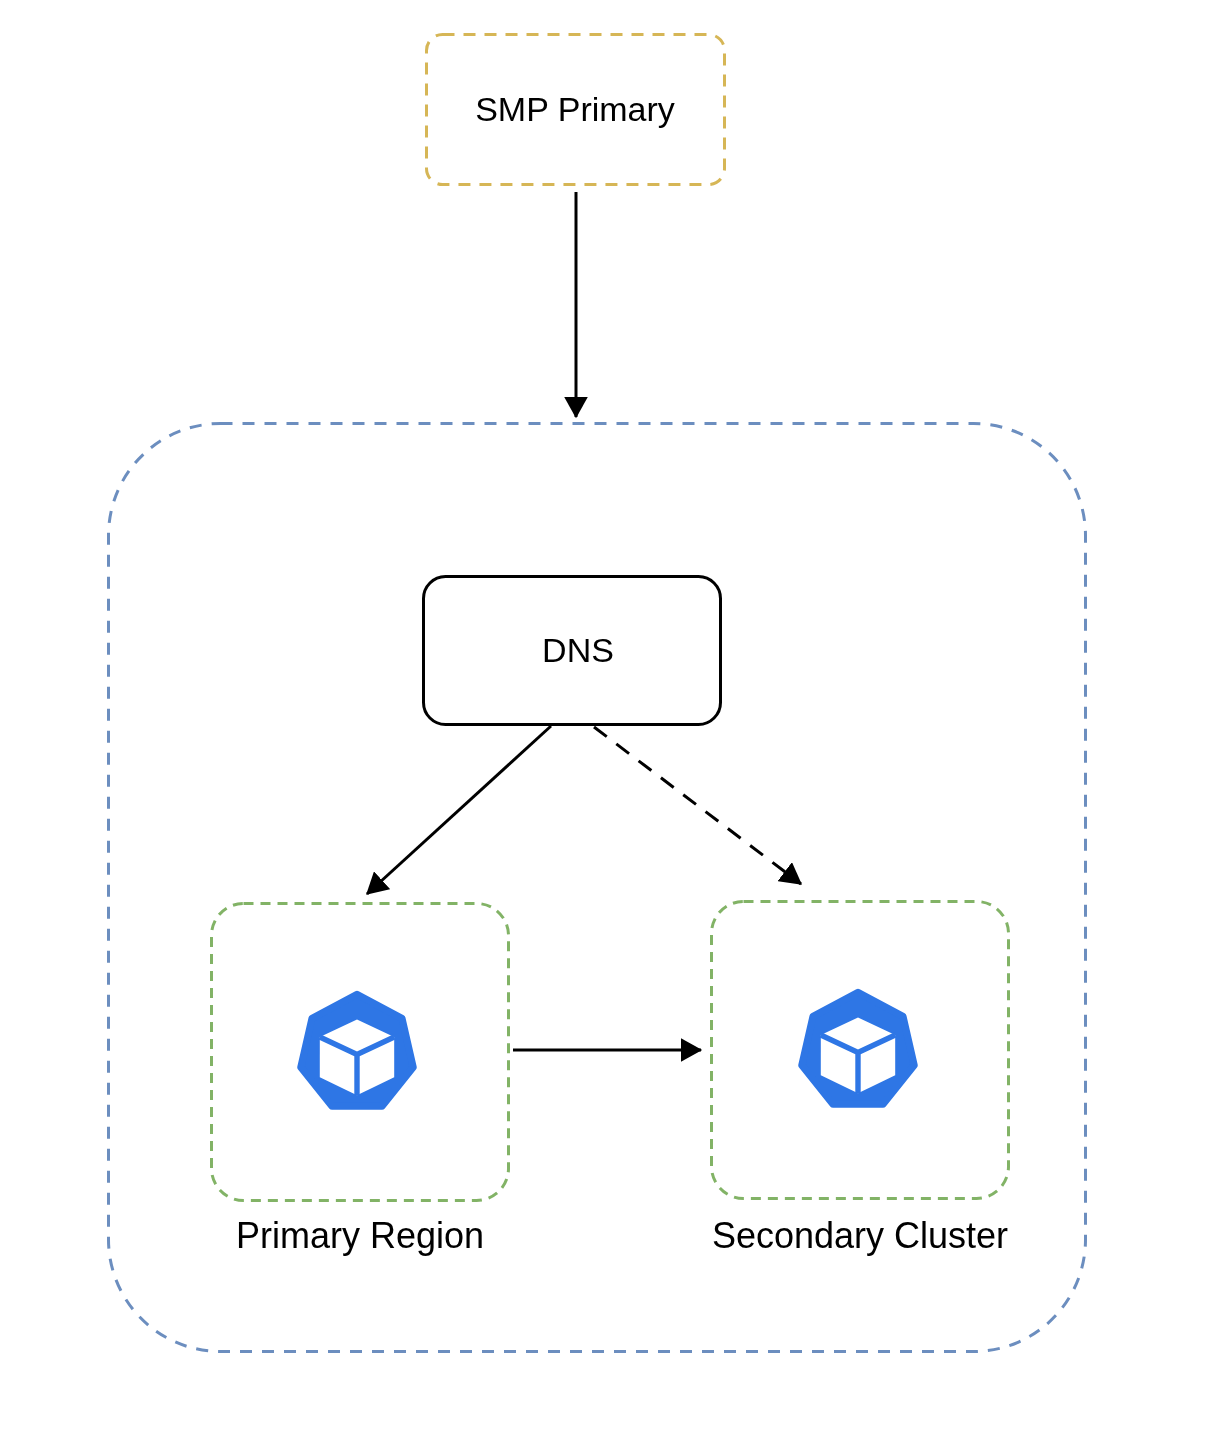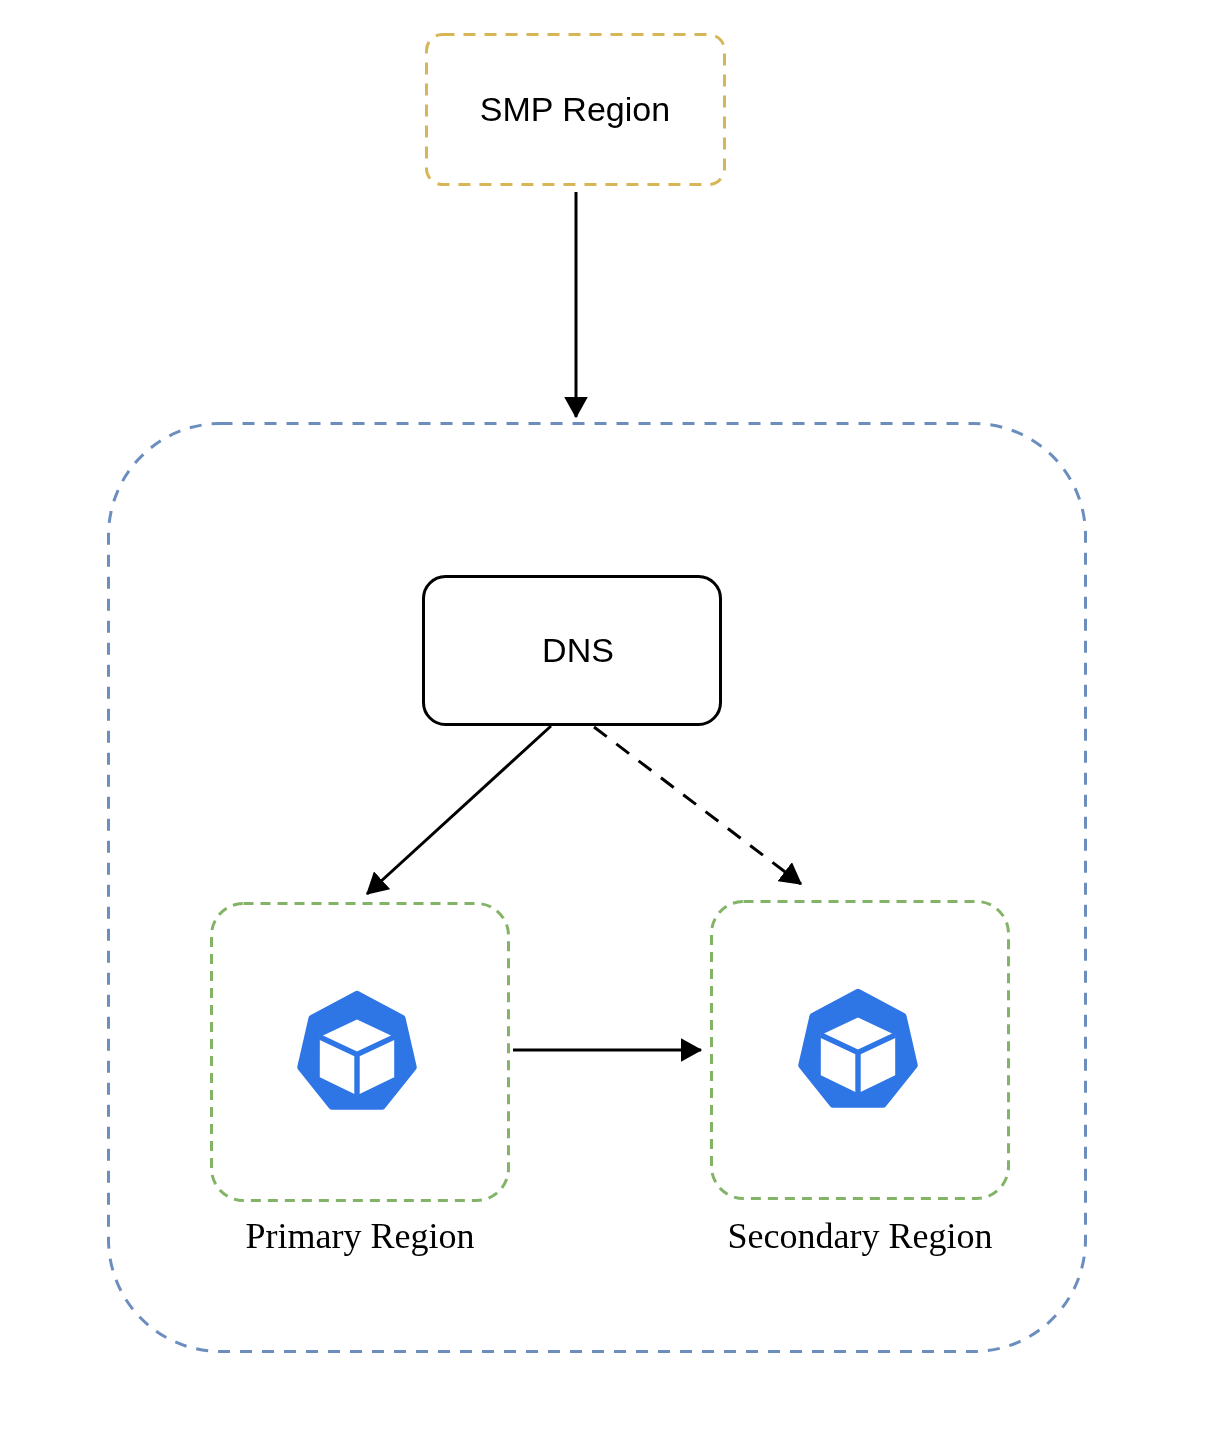--- a/index.html
+++ b/index.html
@@ -25,21 +25,21 @@
     position: absolute;
     display: flex;
     align-items: center;
     justify-content: center;
     text-align: center;
     color: var(--color-text, #000000);
     pointer-events: none;
   }
   .label-smp    { left: 425px; top: 33px;  width: 300px; height: 152px; font-size: 34px; }
   .label-dns    { left: 428px; top: 575px; width: 300px; height: 150px; font-size: 34px; }
-  .label-region { font-size: 36px; height: 48px; width: 360px; font-family: Liberation Serif, serif; }
+  .label-region { font-size: 36px; height: 48px; width: 360px; }
   .label-primary   { left: 180px; top: 1212px; }
   .label-secondary { left: 680px; top: 1212px; }
 </style>
 </head>
 <body>
 
 <div class="canvas">
 
   <svg class="diagram-layer" viewBox="0 0 1210 1440" xmlns="http://www.w3.org/2000/svg">
     <defs>
@@ -76,21 +76,21 @@
 
     <g transform="translate(798,990) scale(1.2)">
       <polygon points="50,2 12.5,22.1 3.2,62.7 29.2,95.2 70.8,95.2 96.8,62.7 87.5,22.1" stroke-width="6" stroke-linejoin="round" fill="#2E76E5" stroke="#2E76E5"></polygon>
       <polygon points="50,23 81,37.5 50,52 19,37.5" fill="#ffffff"></polygon>
       <polygon points="19,37.5 50,52 50,86 19,71" fill="#ffffff"></polygon>
       <polygon points="81,37.5 50,52 50,86 81,71" fill="#ffffff"></polygon>
       <path d="M19,37.5 L50,52 L81,37.5 M50,52 L50,86" fill="none" stroke-width="4.5" stroke="#2E76E5"></path>
     </g>
   </svg>
 
-  <div class="node-label label-smp">SMP Region</div>
+  <div class="node-label label-smp">SMP Primary</div>
 
   <div class="node-label label-dns">DNS</div>
 
   <div class="node-label label-region label-primary">Primary Region</div>
 
-  <div class="node-label label-region label-secondary">Secondary Region</div>
+  <div class="node-label label-region label-secondary">Secondary Cluster</div>
 
 </div>
 
 </body></html>

